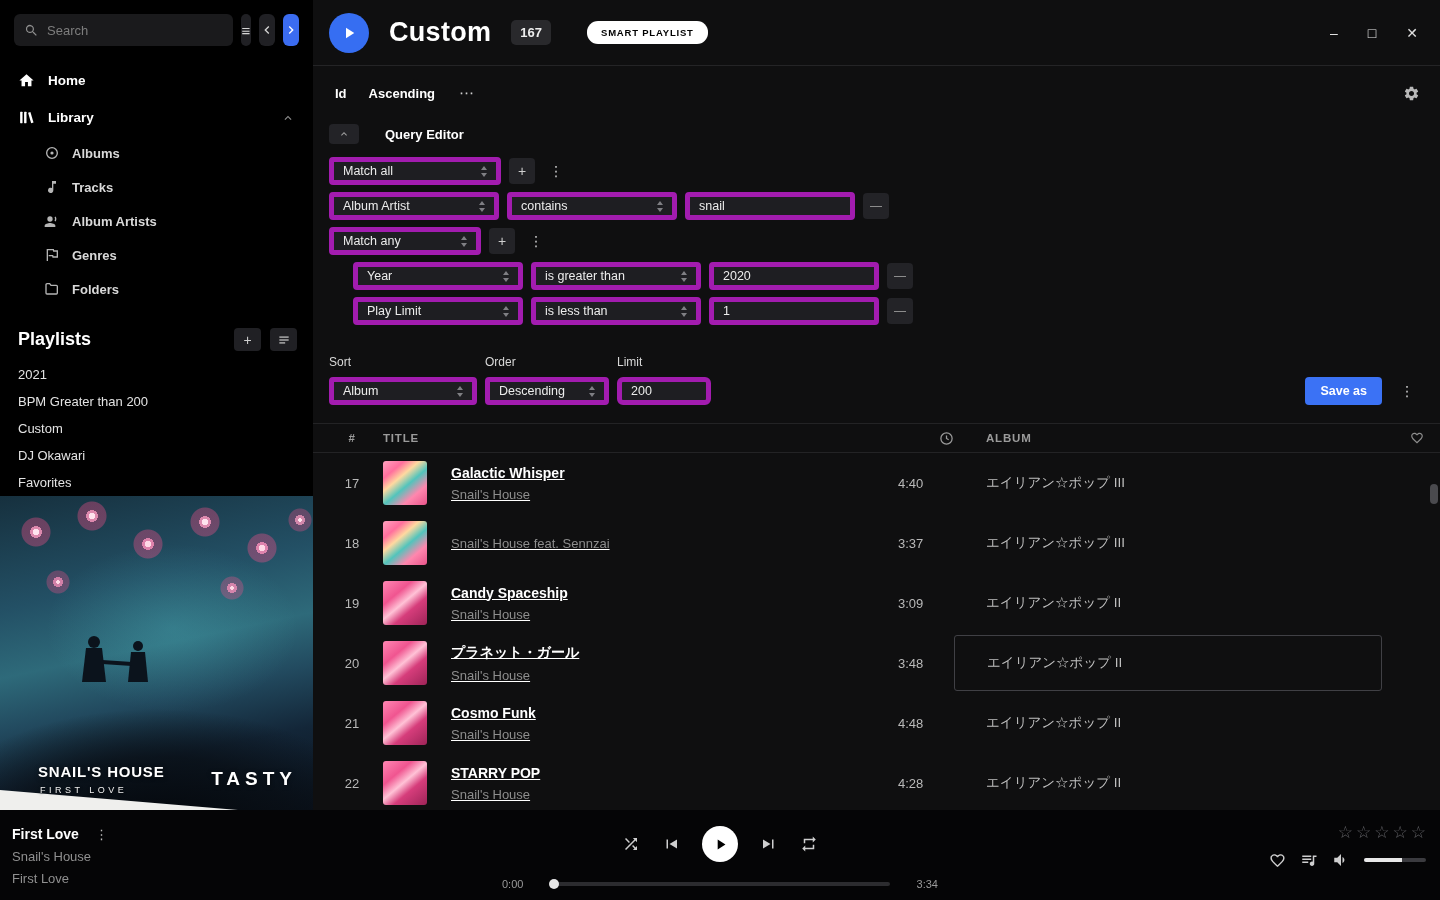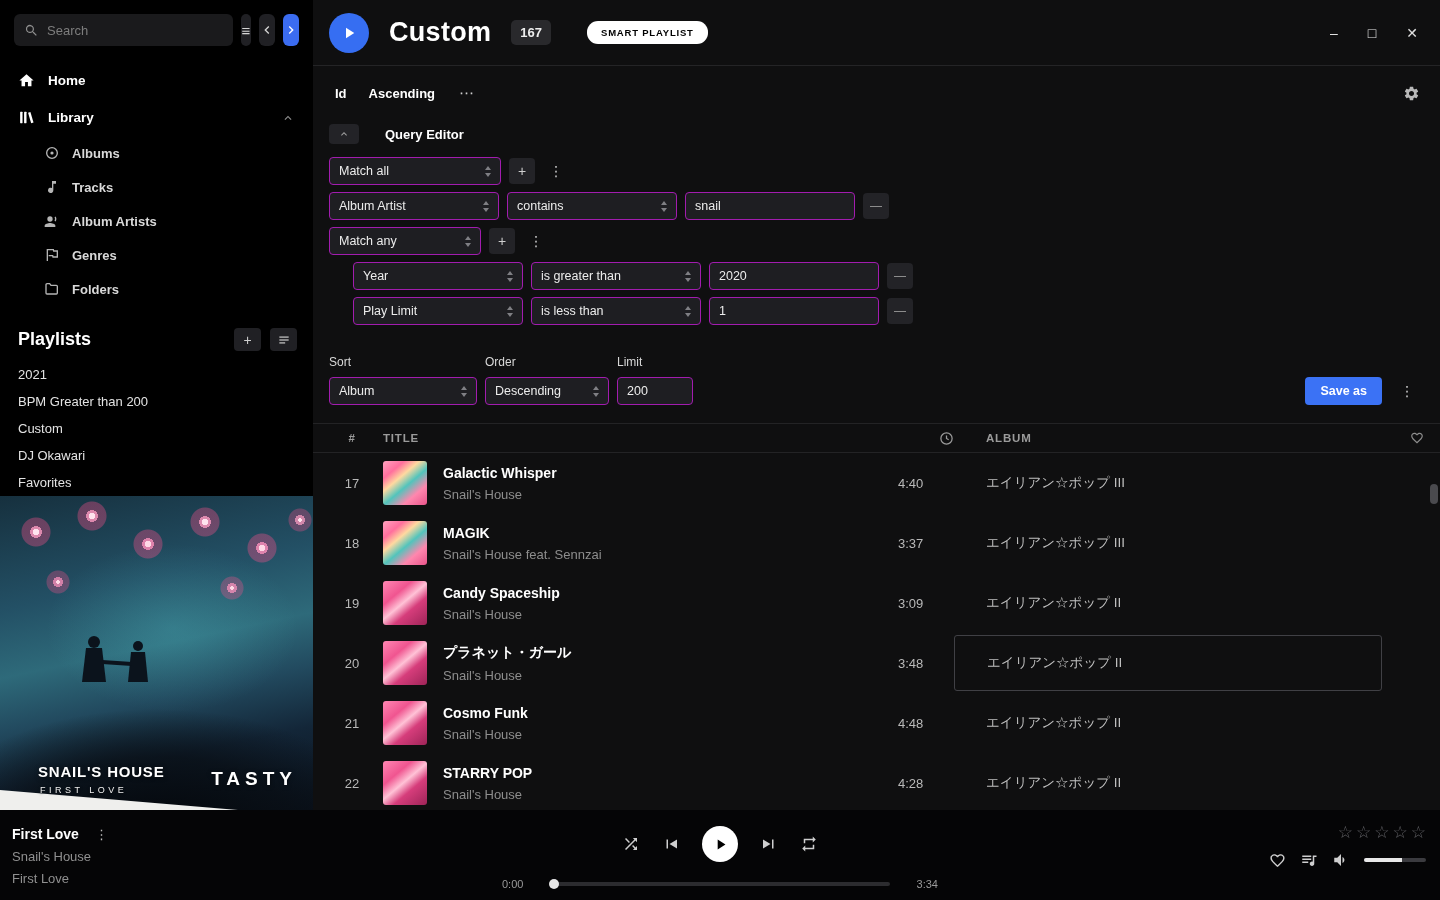--- a/index.html
+++ b/index.html
@@ -84,25 +84,25 @@
   .qe-collapse { width: 30px; height: 20px; border-radius: 4px; background: #232327; color: #9f9f9f;
     display: flex; align-items: center; justify-content: center; border: 0; cursor: pointer; }
   .qe-title { font-size: 13px; font-weight: 700; }
 
   .qe-rows { margin-top: 13px; display: flex; flex-direction: column; gap: 7px; }
   .qe-row { display: flex; align-items: center; gap: 8px; padding-left: 16px; }
   .qe-row.i1 { }
   .qe-row.i2 { padding-left: 16px; }
   .qe-row.i3 { padding-left: 40px; }
 
-  .sel, .inp { width: 170px; height: 28px; background: #1e1e22; border: 1px solid #a21caf;
+  .sel, .inp { width: 170px; height: 28px; background: #1e1e22; border: 5px solid #a21caf;
     border-radius: 4px; display: flex; align-items: center; padding: 0 9px; font-size: 12.5px; color: #ececec; }
   .sel { cursor: pointer; }
   .sel .lbl { flex: 1; white-space: nowrap; overflow: hidden; }
-  .w172 { width: 172px; } .w152 { width: 152px; } .w148 { width: 148px; } .w124 { width: 124px; } .w76 { width: 76px; }
+  .w172 { width: 172px; } .w152 { width: 152px; } .w148 { width: 148px; } .w124 { width: 124px; } .w76 { width: 94px; border-radius: 6px; }
   .updown { display: flex; flex-direction: column; gap: 3px; }
   .updown b { width: 0; height: 0; border-left: 3.5px solid transparent; border-right: 3.5px solid transparent; }
   .updown .u { border-bottom: 4px solid #7f7f84; }
   .updown .d { border-top: 4px solid #7f7f84; }
   .inp input { width: 100%; background: transparent; border: 0; outline: 0; color: #ececec;
     font-size: 12.5px; font-family: inherit; }
   .mini-btn { width: 26px; height: 26px; border-radius: 4px; background: #232327; color: #cfcfcf;
     border: 0; display: flex; align-items: center; justify-content: center; font-size: 14px; cursor: pointer; }
   .mini-btn.ghost { background: transparent; }
   .mini-btn.dim { color: #9a9a9a; font-size: 12px; }
@@ -121,21 +121,21 @@
   .htitle { flex: 1; margin-left: 16px; }
   .hdur { width: 56px; display: flex; justify-content: flex-end; }
   .halbum { width: 440px; padding-left: 32px; }
   .hheart { width: 46px; display: flex; justify-content: center; color: #8d8d8d; }
 
   .tr { display: flex; align-items: center; height: 60px; cursor: pointer; }
   .num { width: 30px; margin-left: 24px; text-align: center; color: #b9b9b9; font-size: 13px; }
   .thumb { width: 44px; height: 44px; margin-left: 16px; border-radius: 3px; flex: none; }
   .thumb.v3 { background: linear-gradient(140deg, #ffa3c0 0%, #ff6f9d 22%, #ffd9a0 38%, #52c4bc 55%, #ff87ae 75%, #e8548a 100%); }
   .thumb.v2 { background: linear-gradient(140deg, #ff87b3 0%, #f05590 30%, #ffc2d6 48%, #d63d7b 65%, #9e2458 100%); }
-  .meta { flex: 1; margin-left: 16px; min-width: 0; }
+  .meta { flex: 1; margin-left: 24px; min-width: 0; text-decoration: underline; }
   .meta .t { font-size: 14px; font-weight: 700; margin-bottom: 6px; }
   .meta .a { font-size: 13px; color: #8d8d8d; }
   .dur { width: 56px; text-align: left; color: #b9b9b9; font-size: 13px; }
   .album-cell { width: 440px; padding-left: 32px; color: #bfbfbf; font-size: 13.5px;
     height: 60px; display: flex; align-items: center; }
   .album-cell.outlined { border: 1px solid #404045; border-radius: 3px; height: 56px; width: 428px; margin-right: 12px; }
   .heartcol { width: 46px; }
   .scroll-thumb { position: absolute; right: 2px; top: 484px; width: 8px; height: 20px;
     border-radius: 4px; background: #4a4a4e; cursor: pointer; }
 
@@ -526,21 +526,20 @@
         </div>
         <span class="dur">4:40</span>
         <div class="album-cell">エイリアン☆ポップ III</div>
         <span class="heartcol"></span>
       </div>
 
       <div class="tr">
         <span class="num">18</span>
         <div class="thumb v3"></div>
         <div class="meta">
-          <div class="t">MAGIK</div>
           <div class="a">Snail's House feat. Sennzai</div>
         </div>
         <span class="dur">3:37</span>
         <div class="album-cell">エイリアン☆ポップ III</div>
         <span class="heartcol"></span>
       </div>
 
       <div class="tr">
         <span class="num">19</span>
         <div class="thumb v2"></div>

